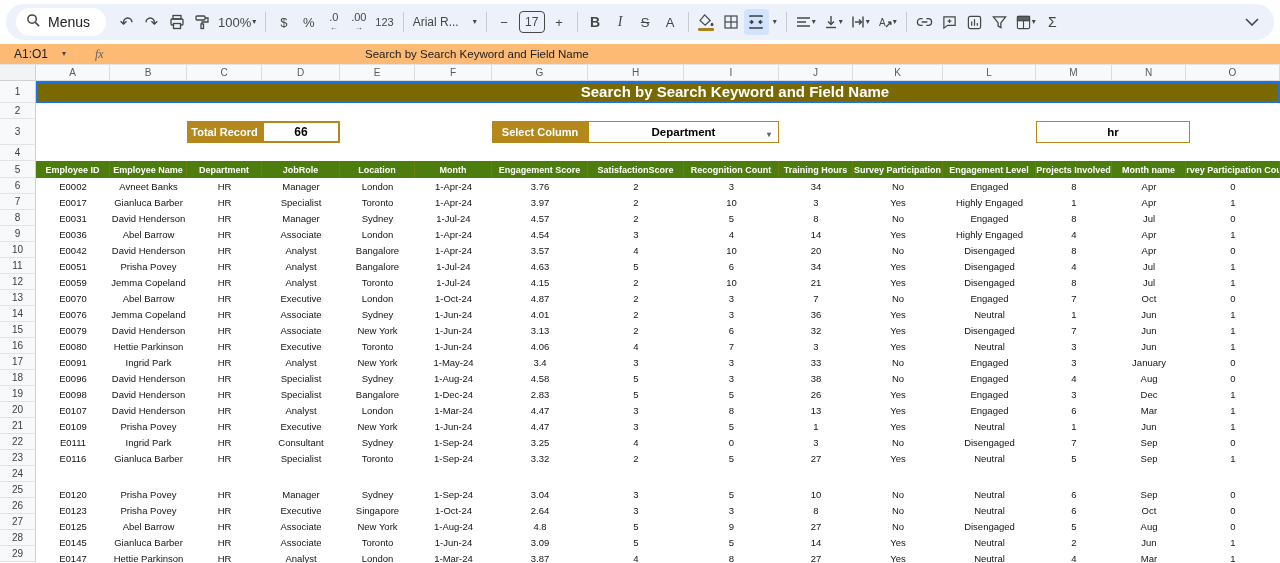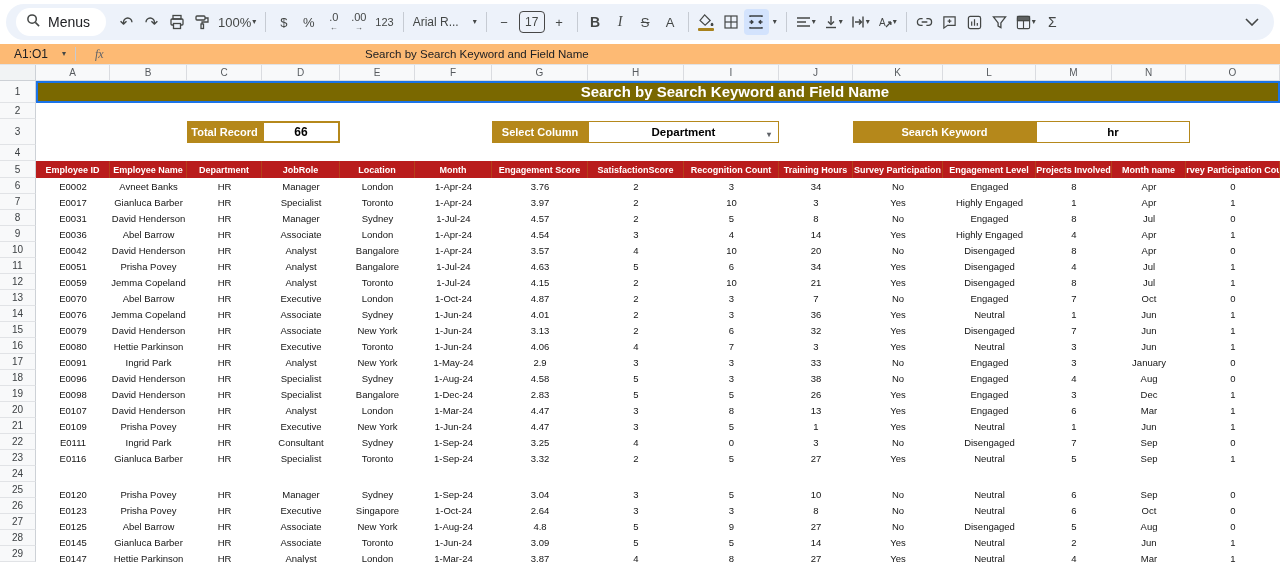--- a/index.html
+++ b/index.html
@@ -59,21 +59,21 @@
   .ctrlrow { height:26px; position:relative; }
   .ctrl-label { position:absolute; top:2px; height:22px; background:#b5881b; color:#fff;
     font-weight:bold; font-size:11px; display:flex; align-items:center; justify-content:center; }
   .ctrl-value { position:absolute; top:2px; height:22px; background:#fff; color:#000;
     font-weight:bold; display:flex; align-items:center; justify-content:center; }
   .v-total { border:2px solid #b5881b; font-size:12px; }
   .v-select { border:1px solid #b5881b; font-size:11.5px; }
   .v-search { border:1px solid #b5881b; font-size:11.5px; }
   .dd-caret { position:absolute; right:7px; top:8px; font-size:8px; color:#5f6368; }
 
-  .thead { height:17px; display:grid; background:#b91c1c; }
+  .thead { height:17px; display:grid; background:#4d7c0f; }
   .thead .hcell { color:#fff; font-weight:bold; font-size:9px; display:flex; align-items:center;
     justify-content:center; border-right:1px solid rgba(176,130,20,0.35); overflow:hidden; white-space:nowrap; }
   .data-row { height:16px; display:grid; background:#fff; }
   .data-row .dcell { font-size:9.5px; color:#141414; display:flex; align-items:center;
     justify-content:center; overflow:hidden; white-space:nowrap; }
 </style>
 </head>
 <body>
 
 <div class="toolbar">
@@ -353,21 +353,20 @@
   <div class="titlebar">Search by Search Keyword and Field Name</div>
   <div class="spacer16"></div>
   <div class="ctrlrow">
     <div class="ctrl-label" style="left:151px;width:75px">Total Record</div>
     <div class="ctrl-value v-total" style="left:226px;width:78px">66</div>
     <div class="ctrl-label" style="left:456px;width:96px">Select Column</div>
     <div class="ctrl-value v-select" style="left:552px;width:191px">
       <span>Department</span>
       <span class="dd-caret">▾</span>
     </div>
-    <div class="ctrl-label" style="left:817px;width:183px">Search Keyword</div>
     <div class="ctrl-value v-search" style="left:1000px;width:154px">hr</div>
   </div>
   <div class="spacer16"></div>
   <div class="thead cols" style="grid-template-columns: 74px 77px 75px 78px 75px 77px 96px 96px 95px 74px 90px 93px 76px 74px 94px;">
       <div class="hcell">Employee ID</div>
       <div class="hcell">Employee Name</div>
       <div class="hcell">Department</div>
       <div class="hcell">JobRole</div>
       <div class="hcell">Location</div>
       <div class="hcell">Month</div>
@@ -569,21 +568,21 @@
         <div class="dcell">Jun</div>
         <div class="dcell">1</div>
       </div>
       <div class="data-row" style="grid-template-columns: 74px 77px 75px 78px 75px 77px 96px 96px 95px 74px 90px 93px 76px 74px 94px;">
         <div class="dcell">E0091</div>
         <div class="dcell">Ingrid Park</div>
         <div class="dcell">HR</div>
         <div class="dcell">Analyst</div>
         <div class="dcell">New York</div>
         <div class="dcell">1-May-24</div>
-        <div class="dcell">2.9</div>
+        <div class="dcell">3.4</div>
         <div class="dcell">3</div>
         <div class="dcell">3</div>
         <div class="dcell">33</div>
         <div class="dcell">No</div>
         <div class="dcell">Engaged</div>
         <div class="dcell">3</div>
         <div class="dcell">January</div>
         <div class="dcell">0</div>
       </div>
       <div class="data-row" style="grid-template-columns: 74px 77px 75px 78px 75px 77px 96px 96px 95px 74px 90px 93px 76px 74px 94px;">

